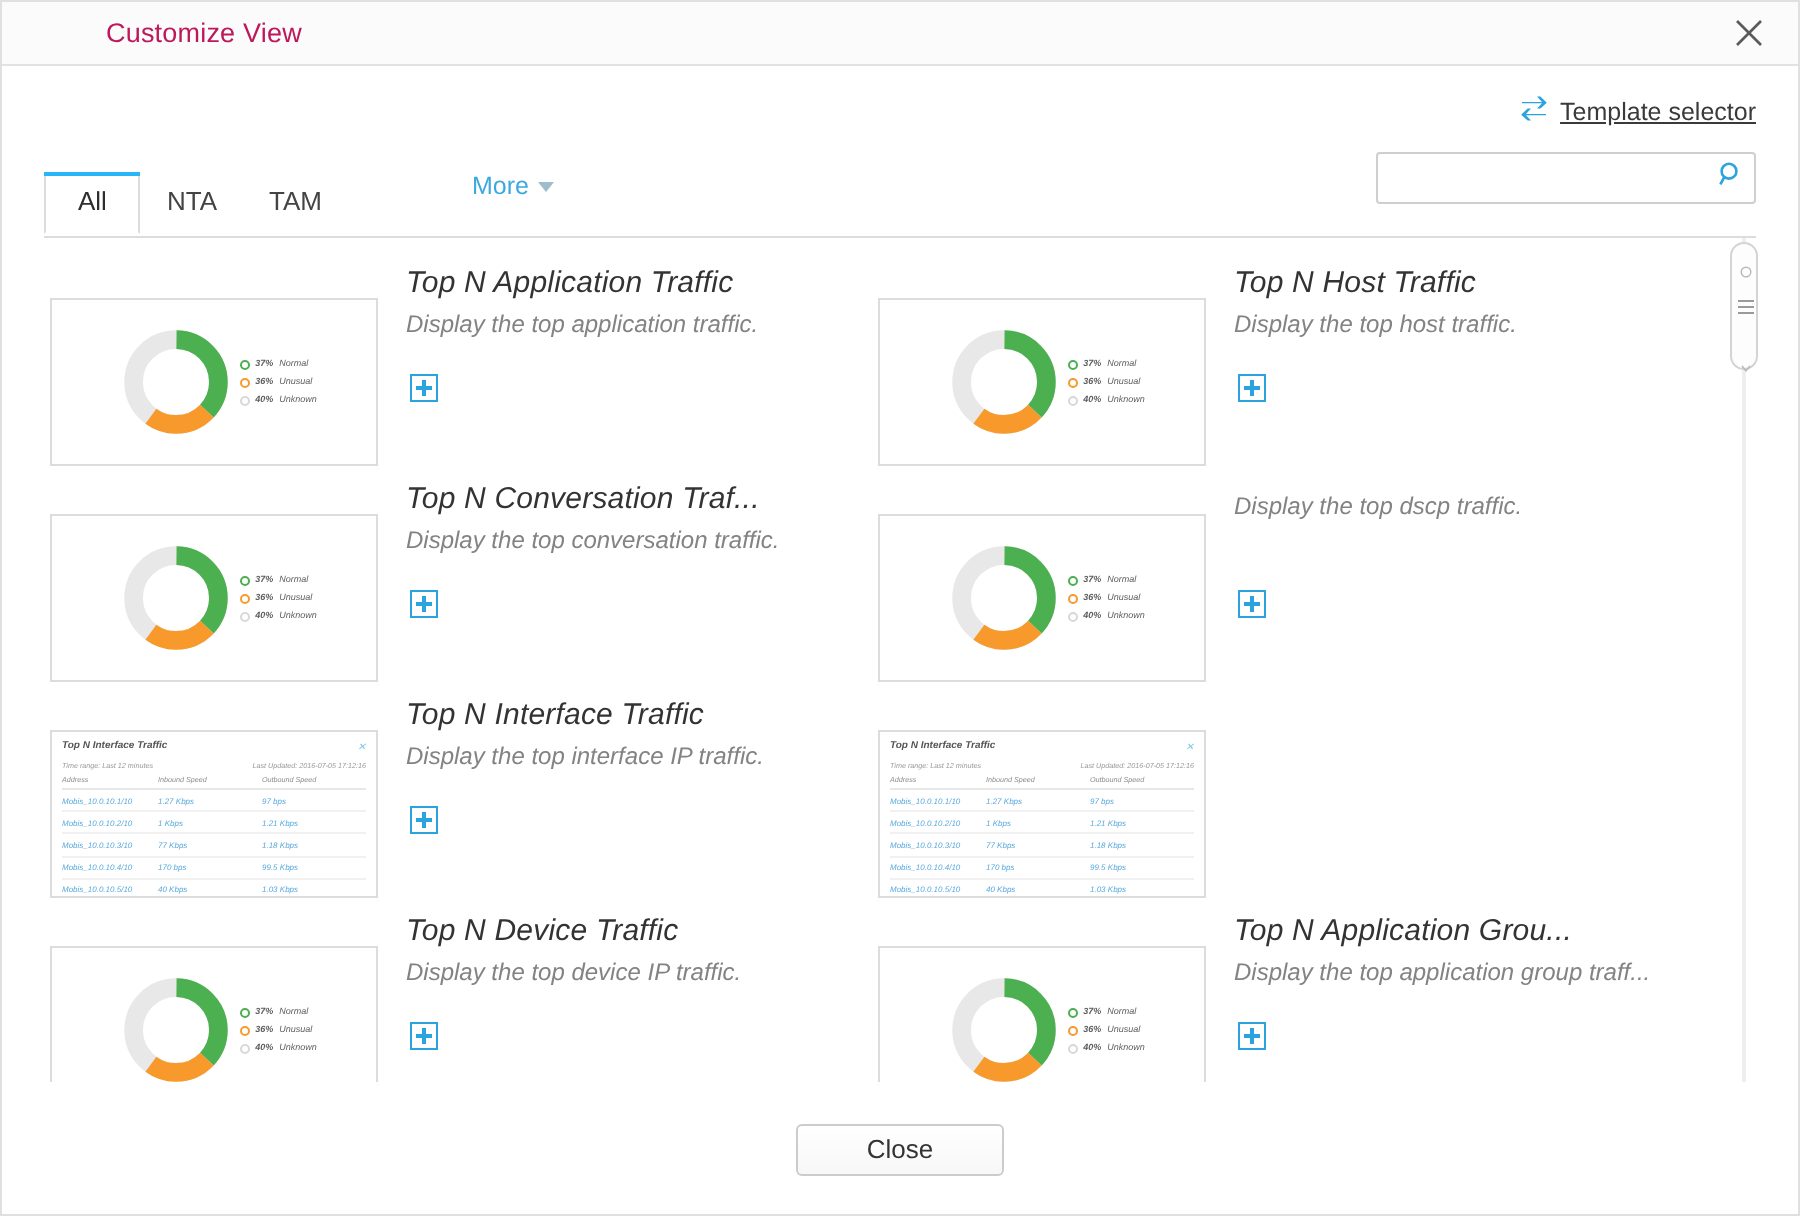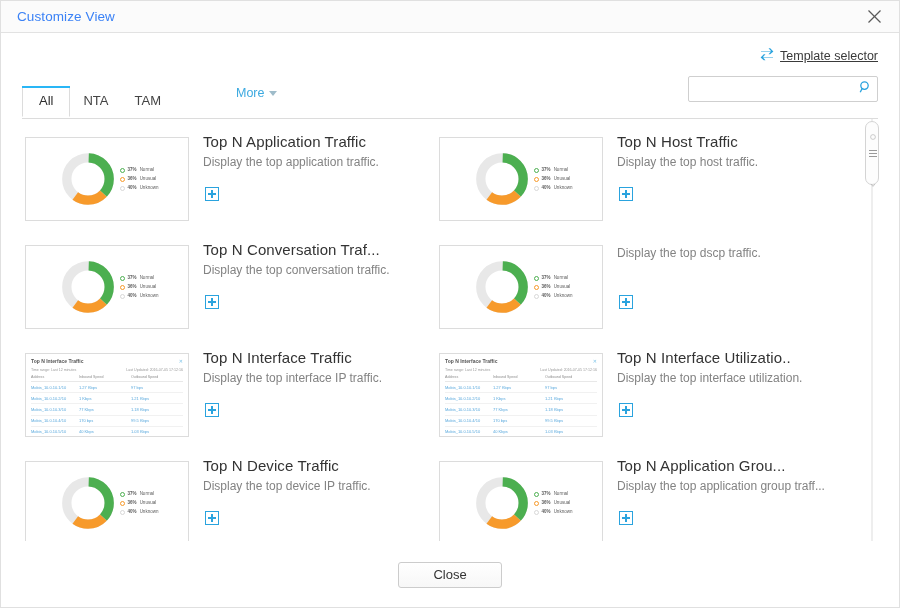--- a/index.html
+++ b/index.html
@@ -21,22 +21,23 @@
     background: #fbfbfb;
     border-bottom: 1px solid #e2e2e2;
     display: flex;
     align-items: center;
     justify-content: space-between;
     padding: 0 14px 0 17px;
     box-sizing: border-box;
   }
   .titlebar-title {
     font-size: 13.5px;
-    color: #3b82f6;
+    color: #be185d;
     letter-spacing: .1px;
+    margin-left: 36px;
   }
   .close-x {
     width: 24px;
     height: 24px;
     display: flex;
     align-items: center;
     justify-content: center;
     color: #5a5a5a;
     cursor: pointer;
   }
@@ -153,23 +154,24 @@
     position: relative;
     padding: 6px 0 0 0;
     display: grid;
     grid-template-columns: 414px 414px;
     column-gap: 0px;
     row-gap: 0px;
     margin-left: 25px;
   }
   .card {
     display: flex;
-    align-items: center;
+    align-items: flex-end;
     height: 108px;
     box-sizing: border-box;
+    font-style: italic;
   }
   .thumb {
     width: 164px;
     height: 84px;
     border: 1px solid #dcdcdc;
     background: #ffffff;
     box-sizing: border-box;
     flex: none;
     position: relative;
     overflow: hidden;
@@ -616,25 +618,20 @@
 
           <span class="td">Mobis_10.0.10.4/10</span>
           <span class="td num">170 bps</span>
           <span class="td num">99.5 Kbps</span>
 
           <span class="td">Mobis_10.0.10.5/10</span>
           <span class="td num">40 Kbps</span>
           <span class="td num">1.03 Kbps</span>
         </div>
       </div>
-      <div class="card-body">
-        <div class="card-title">Top N Interface Utilizatio..</div>
-        <div class="card-desc">Display the top interface utilization.</div>
-        <div class="add-btn"></div>
-      </div>
     </div>
 
     <div class="card">
       <div class="thumb donut-thumb">
         <svg class="donut-svg" width="56" height="56" viewBox="0 0 42 42" aria-hidden="true">
           <circle cx="21" cy="21" r="15.9" fill="none" stroke="#e8e8e8" stroke-width="7"></circle>
           <circle cx="21" cy="21" r="15.9" fill="none" stroke="#4caf50" stroke-width="7" stroke-dasharray="37 63" stroke-dashoffset="25"></circle>
           <circle cx="21" cy="21" r="15.9" fill="none" stroke="#f79a2b" stroke-width="7" stroke-dasharray="23 77" stroke-dashoffset="-12"></circle>
         </svg>
         <div class="legend">

